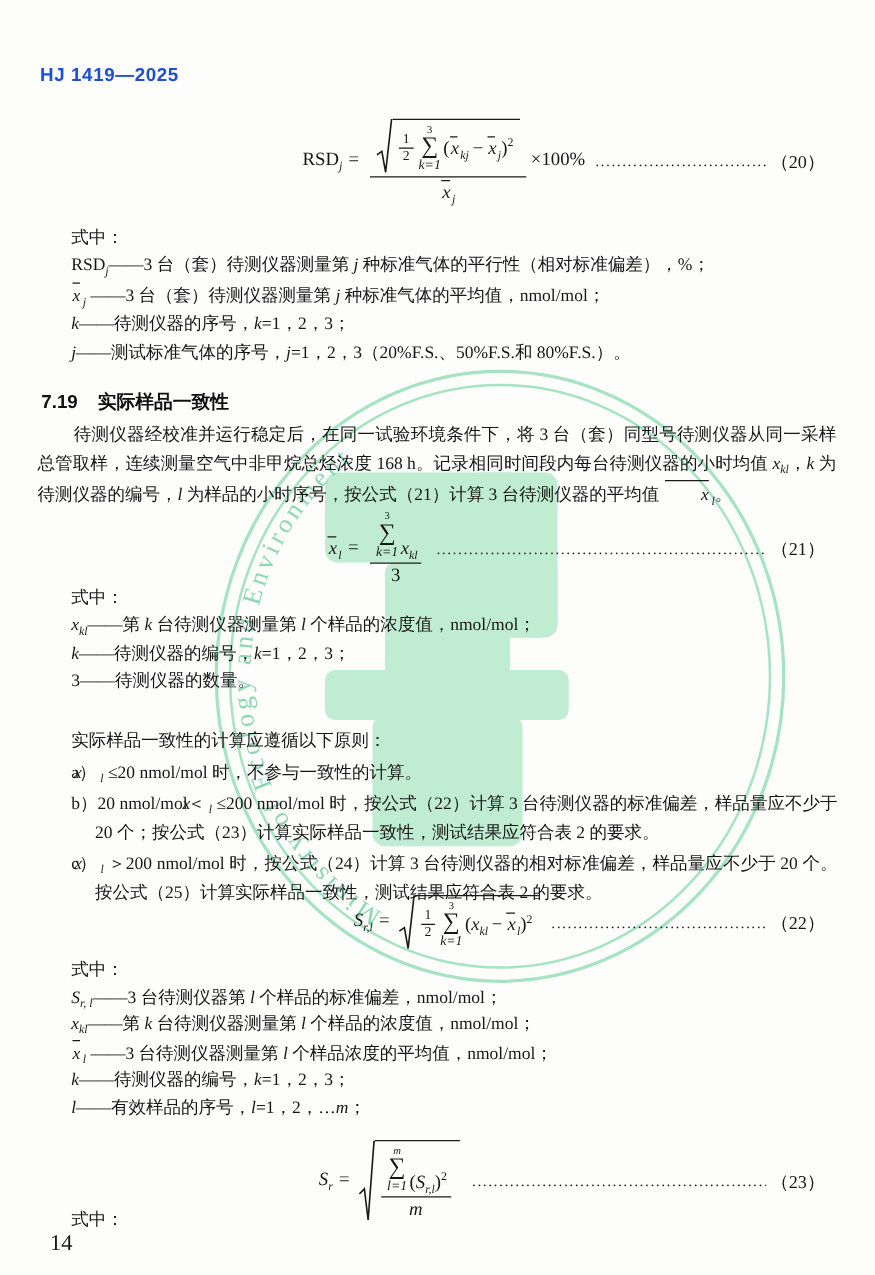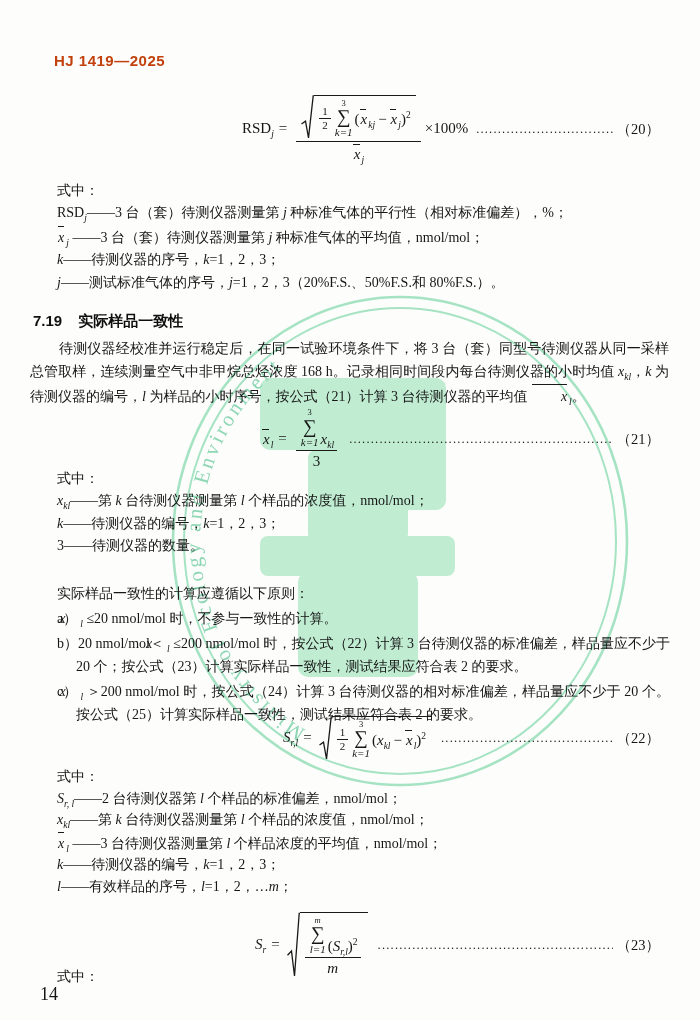--- a/index.html
+++ b/index.html
@@ -1,21 +1,21 @@
 <!DOCTYPE html>
 <html><head>
 <meta charset="utf-8">
 <style>
   html,body{margin:0;padding:0;background:#ffffff;}
   #page{position:relative;width:700px;height:1020px;background:#fdfdfc;overflow:hidden;
         font-family:"Liberation Serif","DejaVu Serif",serif;color:#161616;font-size:14px;}
   .abs{position:absolute;}
   
-  .hdr{left:54px;top:52px;font-family:"Liberation Sans","DejaVu Sans",sans-serif;
-       font-weight:bold;font-size:15px;letter-spacing:.5px;color:#c2410c;}
+  .hdr{left:32px;top:52px;font-family:"Liberation Sans","DejaVu Sans",sans-serif;
+       font-weight:bold;font-size:15px;letter-spacing:.5px;color:#1d4ed8;}
   .pageno{left:40px;top:984px;font-size:18px;}
   
   #wm{left:158px;top:293px;width:484px;height:498px;pointer-events:none;}
   
   .h719{left:33px;top:312px;font-family:"Liberation Sans","DejaVu Sans",sans-serif;
         font-weight:bold;font-size:15px;color:#0f0f0f;}
   .h719 .num{margin-right:16px;}
   
   .para{left:30px;width:639px;top:337px;line-height:23px;text-align:justify;text-indent:29px;}
   
@@ -189,21 +189,21 @@
           <span class="grp"><span>(</span><i>x</i><sub>kl</sub><span class="fop">−</span><span class="vb"><i>x</i></span><sub>l</sub><span>)</span><sup>2</sup></span>
         </span>
       </span>
     </span>
     <span class="dots">........................................................................................................................................................</span>
     <span class="fnum">（22）</span>
   </div>
 
   <div class="abs wlist wl22" style="top:766px;">
     <div>式中：</div>
-    <div><span class="sg-i">S</span><sub class="sg-s">r, l</sub><span>——2 台待测仪器第 </span><span class="sg-i">l</span><span> 个样品的标准偏差，nmol/mol；</span></div>
+    <div><span class="sg-i">S</span><sub class="sg-s">r, l</sub><span>——3 台待测仪器第 </span><span class="sg-i">l</span><span> 个样品的标准偏差，nmol/mol；</span></div>
     <div><span class="sg-i">x</span><sub class="sg-s">kl</sub><span>——第 </span><span class="sg-i">k</span><span> 台待测仪器测量第 </span><span class="sg-i">l</span><span> 个样品的浓度值，nmol/mol；</span></div>
     <div><span class="sg-b">x</span><sub class="sg-s">l</sub><span> ——3 台待测仪器测量第 </span><span class="sg-i">l</span><span> 个样品浓度的平均值，nmol/mol；</span></div>
     <div><span class="sg-i">k</span><span>——待测仪器的编号，</span><span class="sg-i">k</span><span>=1，2，3；</span></div>
     <div><span class="sg-i">l</span><span>——有效样品的序号，</span><span class="sg-i">l</span><span>=1，2，…</span><span class="sg-i">m</span><span>；</span></div>
   </div>
 
   <div class="frow" style="top:908px;height:74px;">
     <span class="fml" style="margin-left:198px;">
       <span class="grp"><i>S</i><sub>r</sub></span>
       <span class="feq">=</span>

